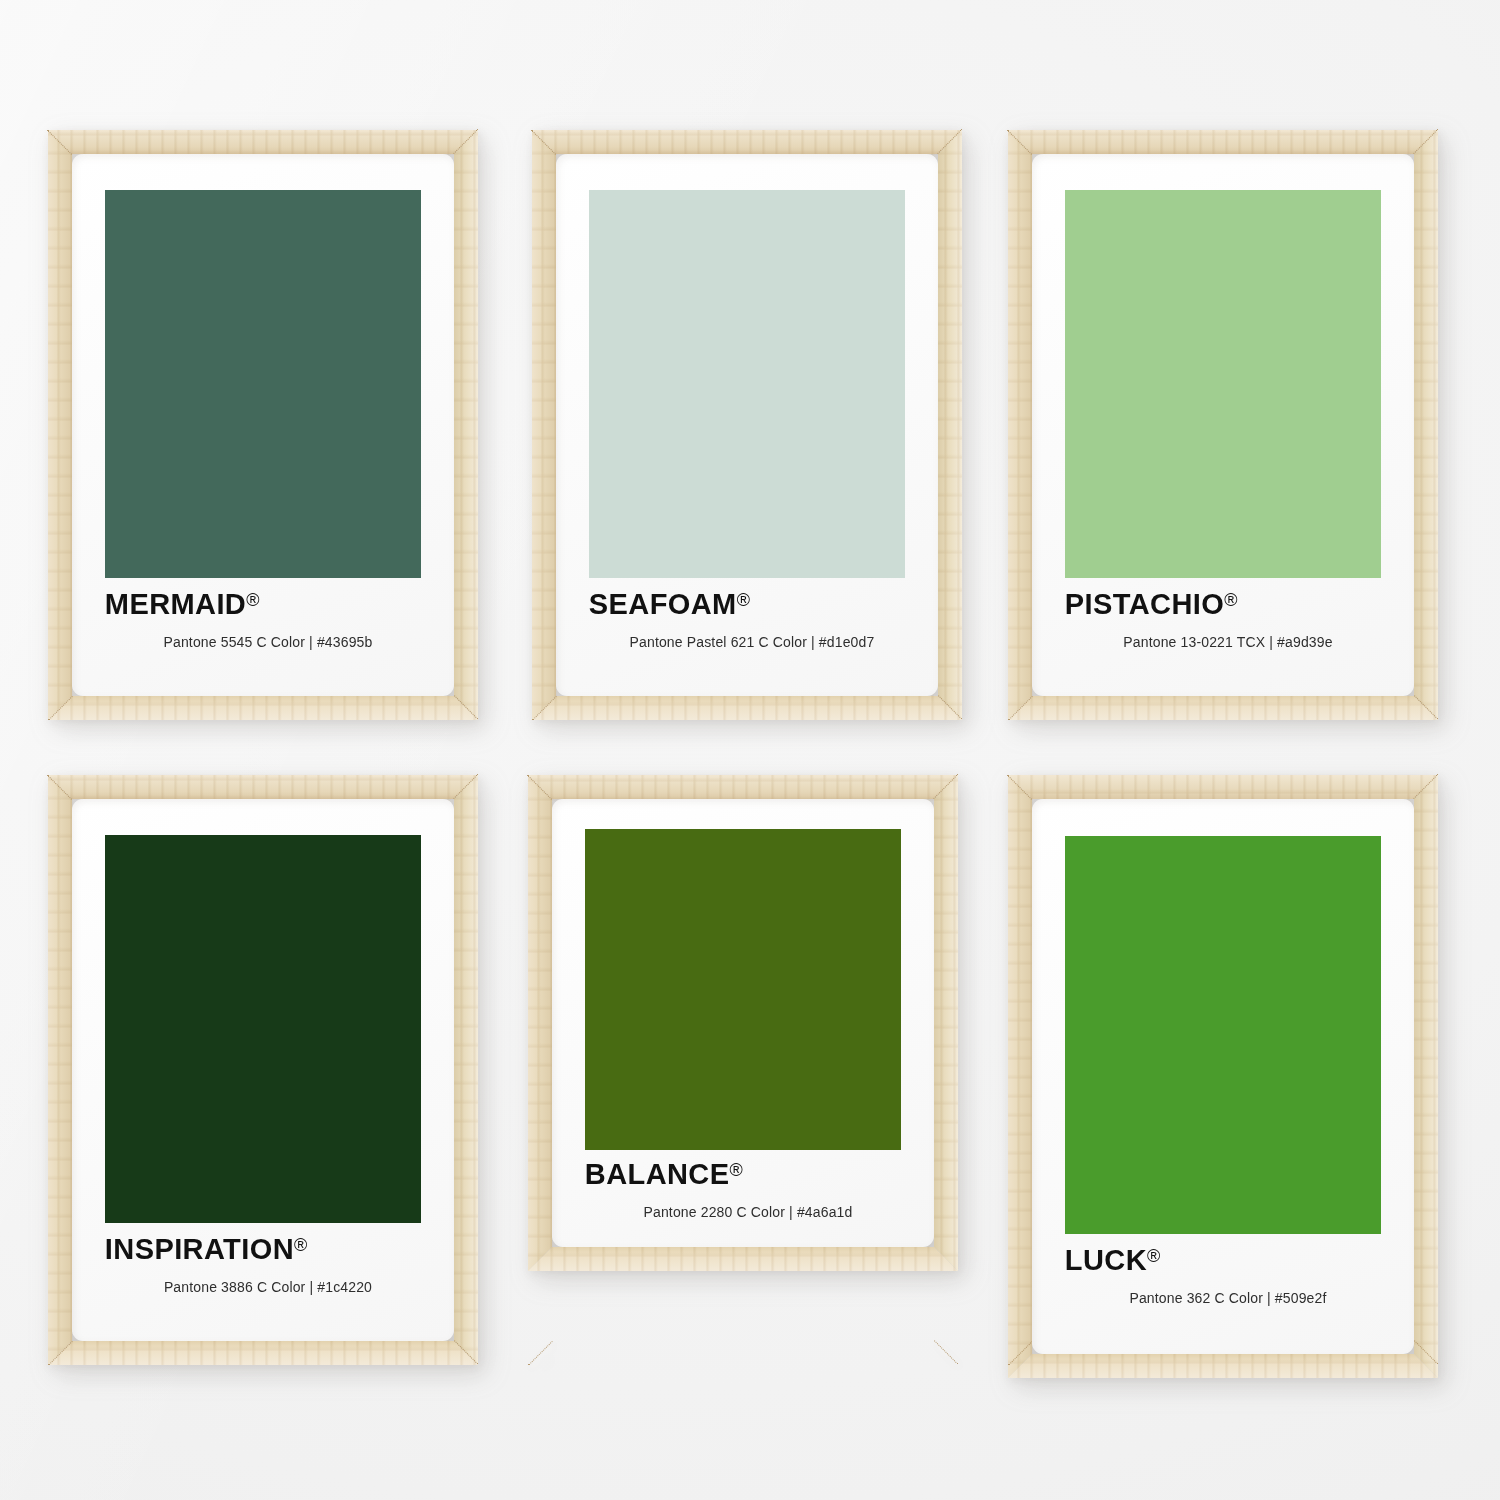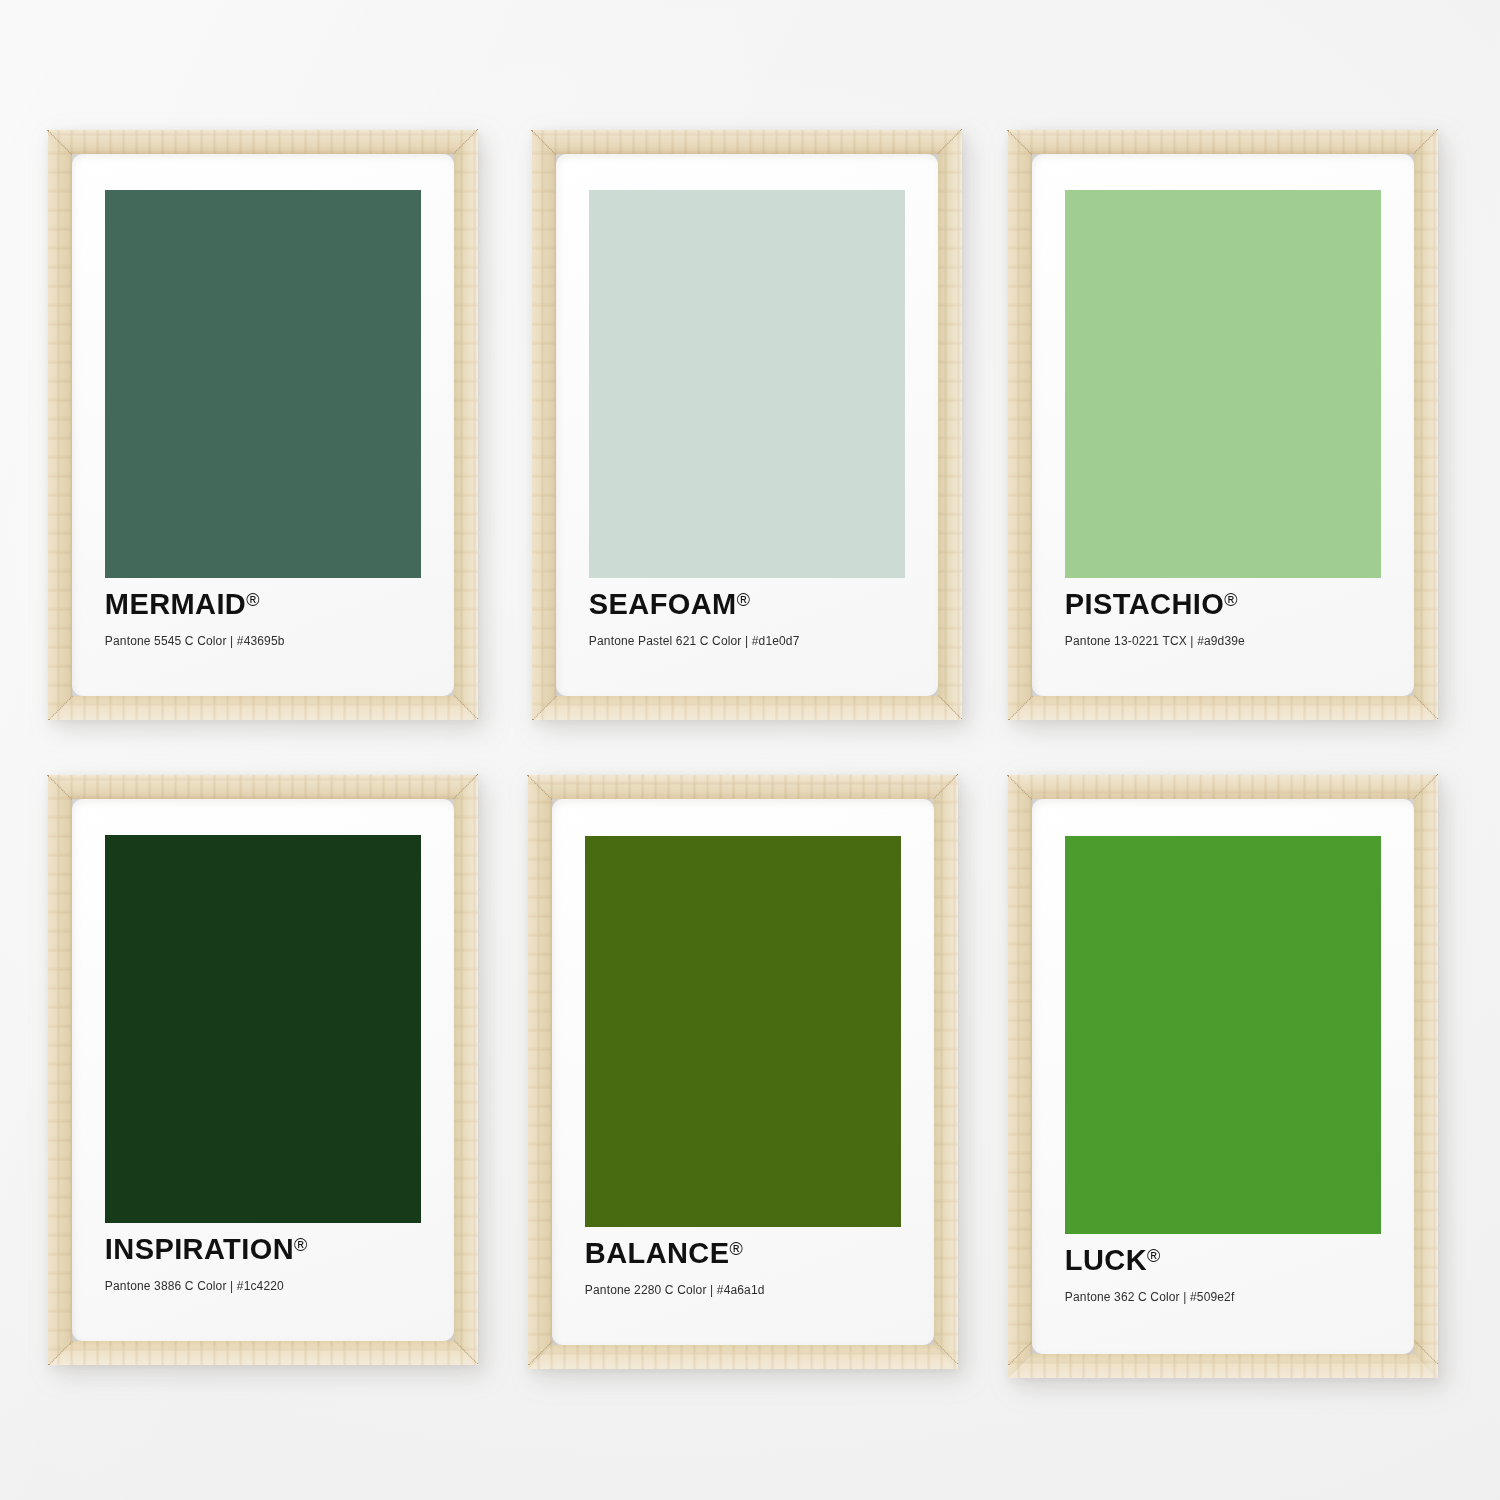--- a/index.html
+++ b/index.html
@@ -89,25 +89,26 @@
     font-weight:700;
     font-size:29px;
     letter-spacing:.4px;
     color:#111111;
     line-height:1;
     white-space:nowrap;
   }
   .title .reg{font-size:.62em;vertical-align:.42em;font-weight:500;letter-spacing:0;}
   .subtitle{
     margin:16px 0 0 0;
-    font-size:12px;
+    font-size:14px;
     letter-spacing:.15px;
     color:#2e2e2e;
     line-height:1;
     white-space:nowrap;
+    text-align:center;
   }
 </style>
 </head>
 <body>
 
 <div id="wall"></div>
 
 <div id="grid">
     <div class="frame" style="left: 48px; top: 130px; width: 430px; height: 590px;">
       <div class="wood">
@@ -182,21 +183,21 @@
         <i class="mitre" style="left: 0px; top: 590px; transform: rotate(315deg);"></i>
       </div>
       <div class="mat">
         <div class="swatch" style="background: rgb(23, 58, 24);"></div>
         <div class="caption">
           <div class="title"><span>INSPIRATION</span><span class="reg">®</span></div>
           <div class="subtitle">Pantone 3886 C Color | #1c4220</div>
         </div>
       </div>
     </div>
-    <div class="frame" style="left: 528px; top: 775px; width: 430px; height: 594px; padding-left: 35px;">
+    <div class="frame" style="left: 528px; top: 775px; width: 430px; height: 496px; padding-left: 35px;">
       <div class="wood">
         <span class="w-top"></span>
         <span class="w-right"></span>
         <span class="w-bottom"></span>
         <span class="w-left"></span>
         <div class="grain"></div>
         <i class="mitre" style="left: 0px; top: 0px; transform: rotate(45deg);"></i>
         <i class="mitre" style="left: 430px; top: 0px; transform: rotate(135deg);"></i>
         <i class="mitre" style="left: 430px; top: 590px; transform: rotate(225deg);"></i>
         <i class="mitre" style="left: 0px; top: 590px; transform: rotate(315deg);"></i>

